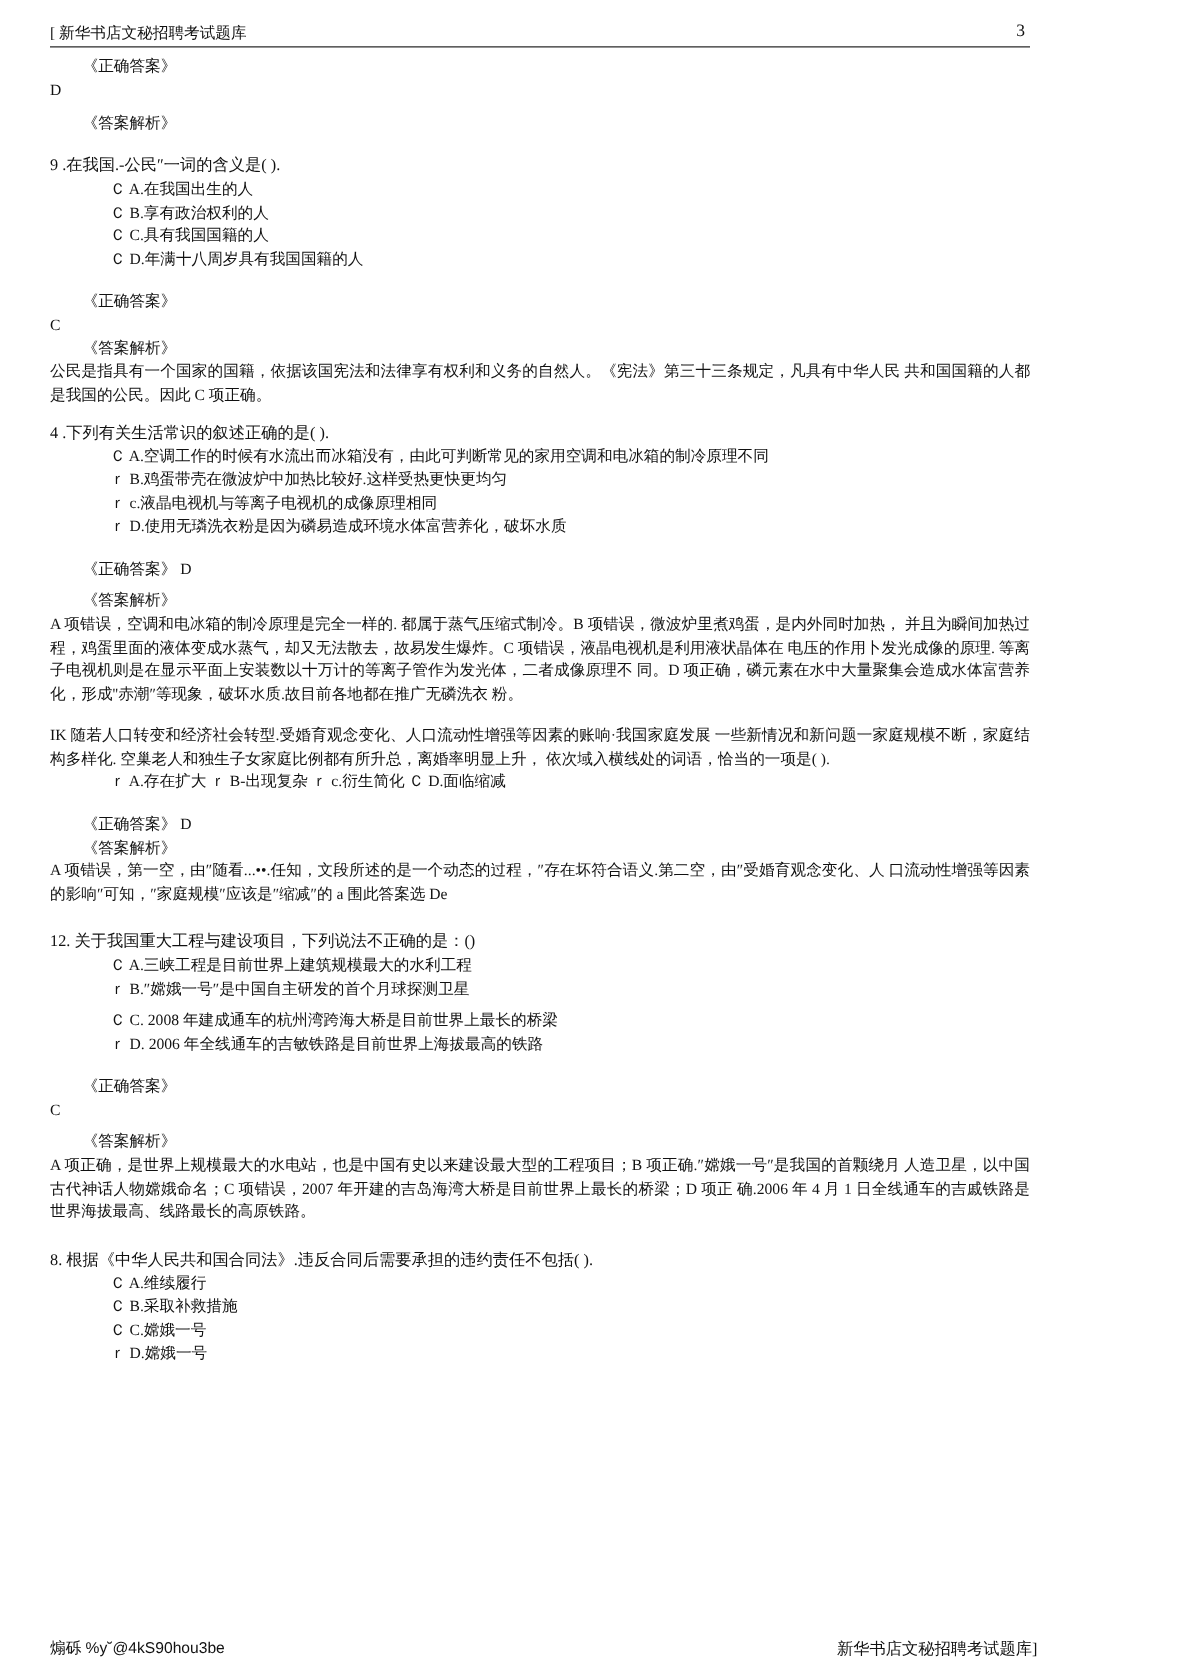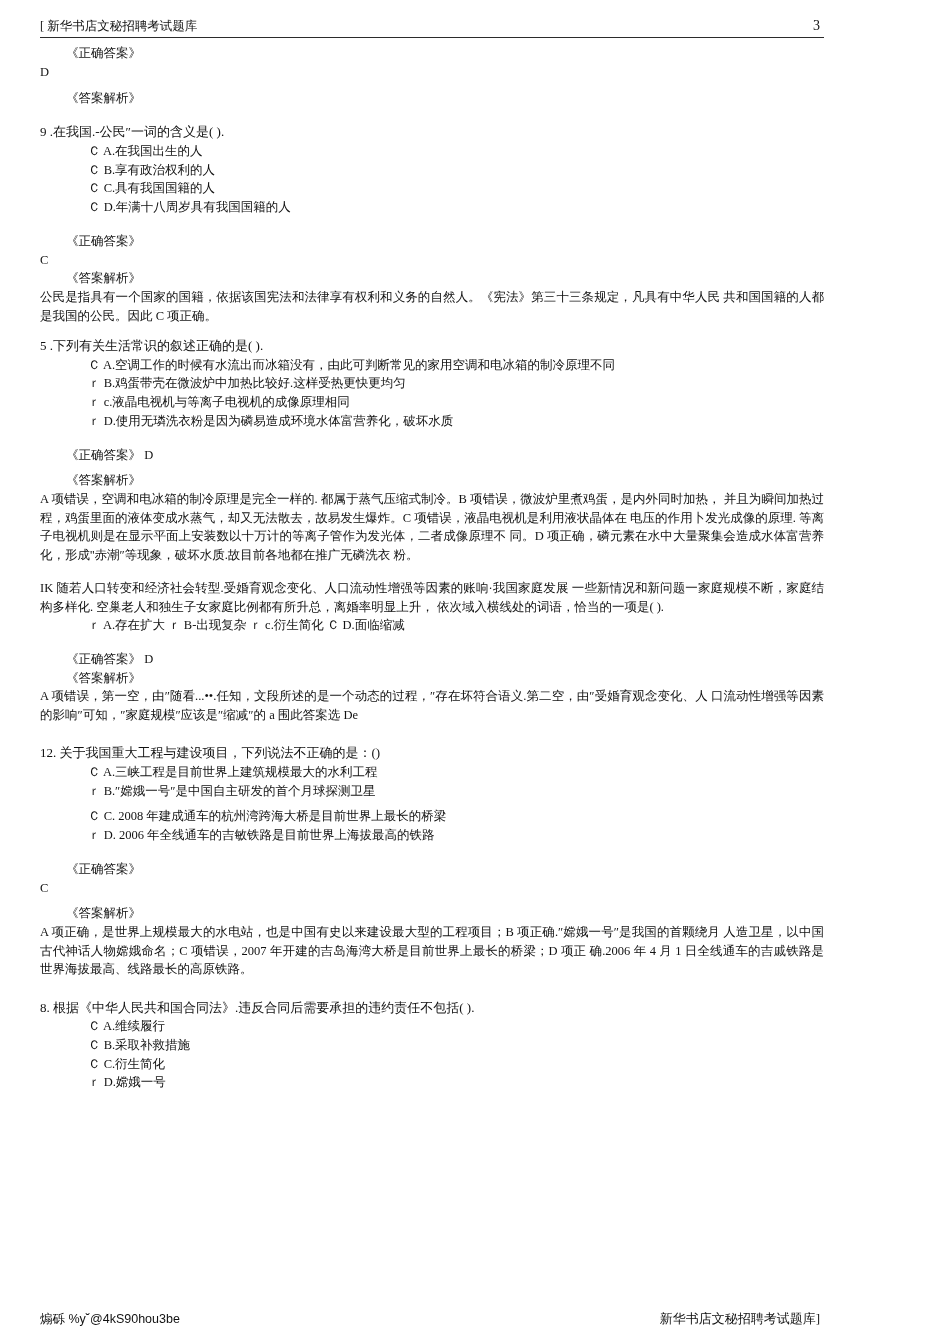--- a/index.html
+++ b/index.html
@@ -72,24 +72,24 @@
     text-align: justify;
     word-break: break-all;
   }
   .sp2 { height: 7px; }
   .sp3 { height: 11px; }
   .sp4 { height: 15px; }
   .sp5 { height: 19px; }
   .footer {
     position: absolute;
     left: 40px;
-    right: 50px;
+    right: 40px;
     bottom: 16px;
     display: flex;
-    align-items: center;
+    align-items: flex-start;
     justify-content: space-between;
   }
   .footer-left {
     font-size: 12.5px;
     color: #111;
     font-family: "Liberation Sans", sans-serif;
   }
   .footer-right {
     font-size: 13px;
     color: #111;
@@ -115,21 +115,21 @@
       <div class="opt-line">Ｃ A.在我国出生的人</div>
       <div class="opt-line">Ｃ B.享有政治权利的人</div>
       <div class="opt-line">Ｃ C.具有我国国籍的人</div>
       <div class="opt-line">Ｃ D.年满十八周岁具有我国国籍的人</div>
       <div class="sp4"></div>
       <div class="lbl">《正确答案》</div>
       <div class="plain">C</div>
       <div class="lbl">《答案解析》</div>
       <div class="para">公民是指具有一个国家的国籍，依据该国宪法和法律享有权利和义务的自然人。《宪法》第三十三条规定，凡具有中华人民 共和国国籍的人都是我国的公民。因此 C 项正确。</div>
       <div class="sp3"></div>
-      <div class="q-line">5  .下列有关生活常识的叙述正确的是(  ).</div>
+      <div class="q-line">4  .下列有关生活常识的叙述正确的是(  ).</div>
       <div class="opt-line">Ｃ A.空调工作的时候有水流出而冰箱没有，由此可判断常见的家用空调和电冰箱的制冷原理不同</div>
       <div class="opt-line">ｒ B.鸡蛋带壳在微波炉中加热比较好.这样受热更快更均匀</div>
       <div class="opt-line">ｒ c.液晶电视机与等离子电视机的成像原理相同</div>
       <div class="opt-line">ｒ D.使用无璘洗衣粉是因为磷易造成环境水体富营养化，破坏水质</div>
       <div class="sp4"></div>
       <div class="lbl">《正确答案》   D</div>
       <div class="sp2"></div>
       <div class="lbl">《答案解析》</div>
       <div class="para">A 项错误，空调和电冰箱的制冷原理是完全一样的. 都属于蒸气压缩式制冷。B 项错误，微波炉里煮鸡蛋，是内外同时加热，  并且为瞬间加热过程，鸡蛋里面的液体变成水蒸气，却又无法散去，故易发生爆炸。C 项错误，液晶电视机是利用液状晶体在  电压的作用卜发光成像的原理. 等离子电视机则是在显示平面上安装数以十万计的等离子管作为发光体，二者成像原理不 同。D 项正确，磷元素在水中大量聚集会造成水体富营养化，形成''赤潮″等现象，破坏水质.故目前各地都在推广无磷洗衣 粉。</div>
       <div class="sp4"></div>
@@ -149,21 +149,21 @@
       <div class="sp4"></div>
       <div class="lbl">《正确答案》</div>
       <div class="plain">C</div>
       <div class="sp2"></div>
       <div class="lbl">《答案解析》</div>
       <div class="para">A 项正确，是世界上规模最大的水电站，也是中国有史以来建设最大型的工程项目；B 项正确.″嫦娥一号″是我国的首颗绕月  人造卫星，以中国古代神话人物嫦娥命名；C 项错误，2007 年开建的吉岛海湾大桥是目前世界上最长的桥梁；D 项正 确.2006 年 4 月 1 日全线通车的吉戚铁路是世界海拔最高、线路最长的高原铁路。</div>
       <div class="sp5"></div>
       <div class="q-line">8.  根据《中华人民共和国合同法》.违反合同后需要承担的违约责任不包括(   ).</div>
       <div class="opt-line">Ｃ A.维续履行</div>
       <div class="opt-line">Ｃ B.采取补救措施</div>
-      <div class="opt-line">Ｃ C.衍生简化</div>
+      <div class="opt-line">Ｃ C.嫦娥一号</div>
       <div class="opt-line">ｒ D.嫦娥一号</div>
     </div>
 
   <div class="footer">
     <div class="footer-left">煽砾  %y˘@4kS90hou3be</div>
     <div class="footer-right">新华书店文秘招聘考试题库]</div>
   </div>
 
 </div>
 

